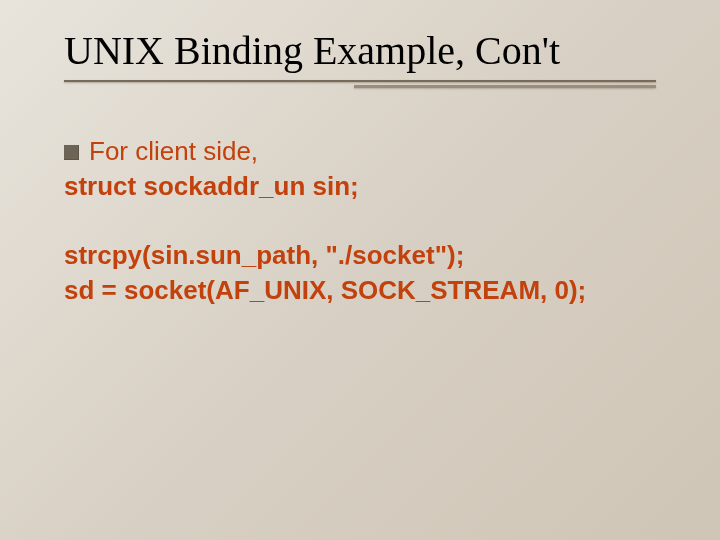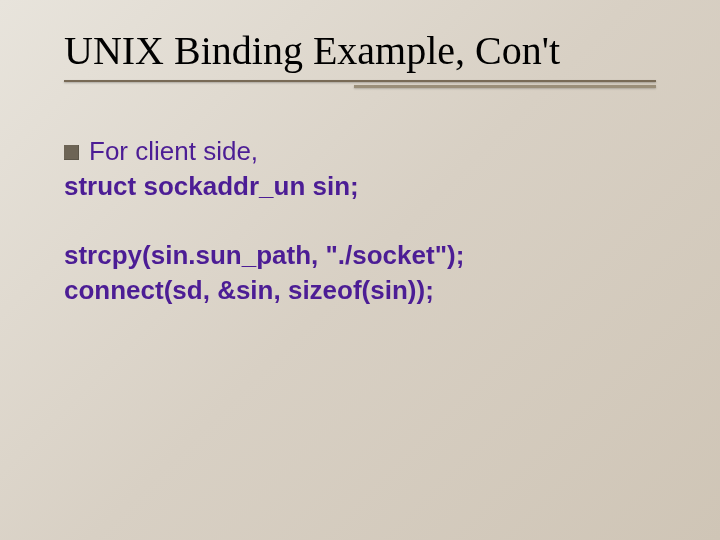--- a/index.html
+++ b/index.html
@@ -44,21 +44,21 @@
     position: absolute;
     left: 290px;
     top: 5px;
     width: 302px;
     height: 3px;
     background: #9a8e79;
     box-shadow: 0 1px 2px rgba(0,0,0,0.2);
   }
   .content {
     font-size: 26px;
-    color: #4c1d95;
+    color: #c2410c;
     line-height: 1.35;
   }
   .bullet-row {
     display: flex;
     align-items: center;
     gap: 10px;
     margin-left: 0;
   }
   .bullet-box {
     width: 15px;
@@ -89,17 +89,17 @@
     <div class="bullet-row">
       <span class="bullet-box"></span>
       <span>For client side,</span>
     </div>
 
     <div class="line">struct sockaddr_un sin;</div>
 
     <div class="gap"></div>
 
     <div class="line">strcpy(sin.sun_path, "./socket");</div>
-    <div class="line">connect(sd, &amp;sin, sizeof(sin));</div>
+    <div class="line">sd = socket(AF_UNIX, SOCK_STREAM, 0);</div>
 
   </div>
 
 </div>
 
 </body></html>

